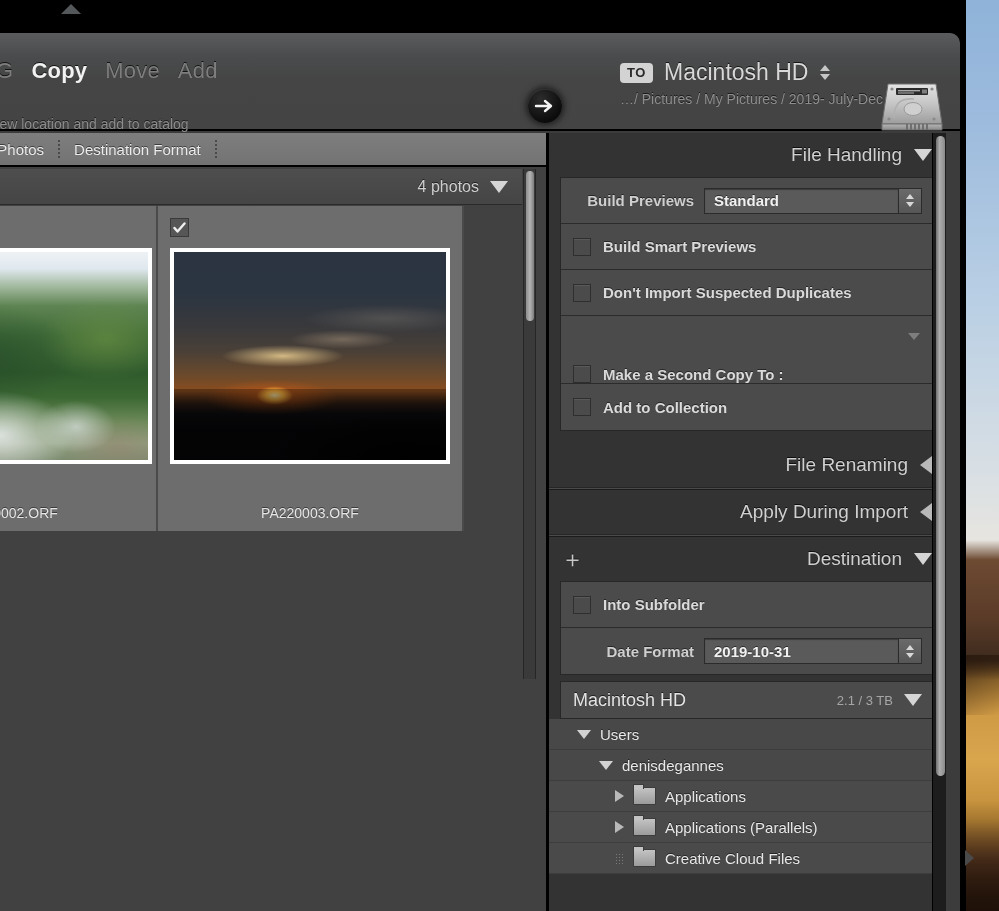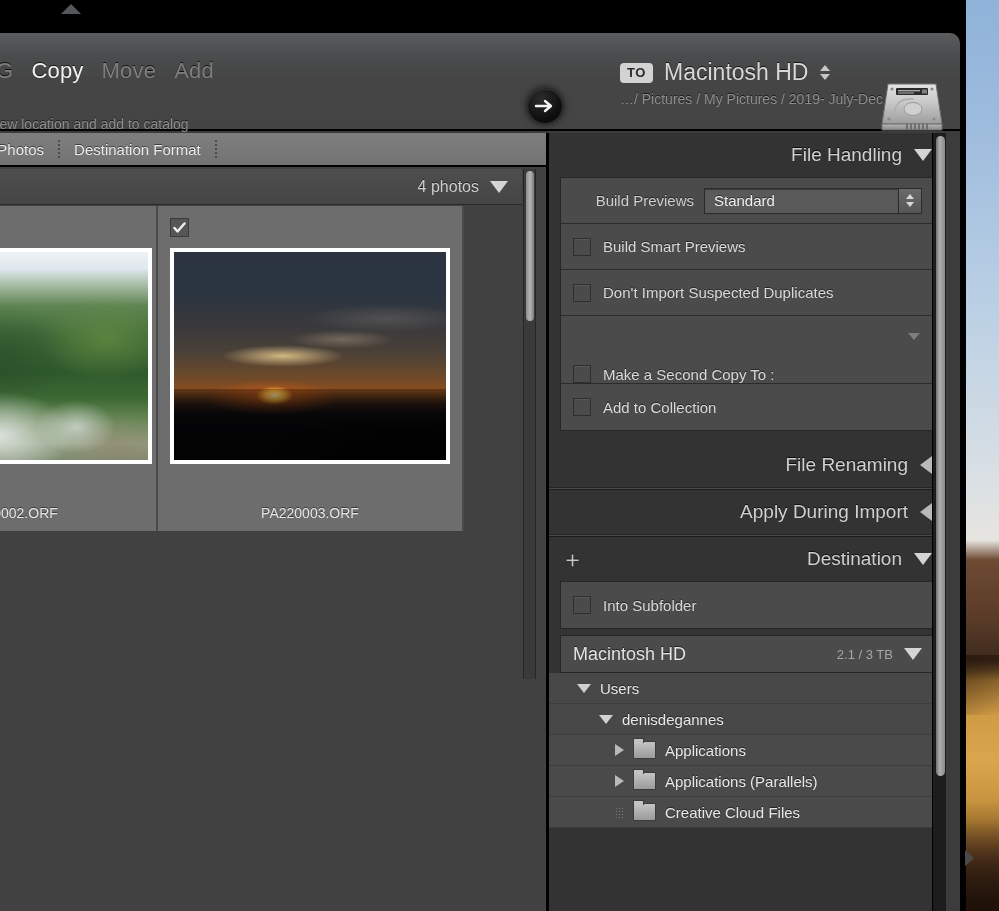--- a/index.html
+++ b/index.html
@@ -103,21 +103,21 @@
     display: flex;
     align-items: baseline;
     gap: 18px;
   }
   .mode-word {
     font-size: 22px;
     letter-spacing: .2px;
     text-shadow: 0 -1px 0 rgba(0,0,0,.75);
   }
   .mode-word.dim   { color: #7e7e7e; }
-  .mode-word.active{ color: #f2f2f2; font-weight: normal; }
+  .mode-word.active{ color: #f2f2f2; font-weight: bold; }
   #source-sub {
     position: absolute;
     left: 0; top: 58px;
     font-size: 14px;
     color: #8c8c8c;
     text-shadow: 0 -1px 0 rgba(0,0,0,.6);
     white-space: nowrap;
   }
   #arrow-btn {
     position: absolute;
@@ -366,20 +366,21 @@
     border: 1px solid #272727;
     background: #4b4b4b;
   }
   .row {
     display: flex; align-items: center;
     height: 46px;
     padding: 0 12px;
     border-bottom: 1px solid #2b2b2b;
     box-sizing: border-box;
     position: relative;
+    font-weight: bold;
   }
   .row:last-child { border-bottom: none; }
   .row.tall { height: 68px; align-items: flex-end; padding-top: 9px; }
   .row-label {
     font-size: 15px;
     color: #dadada;
     text-shadow: 0 -1px 0 rgba(0,0,0,.5);
     white-space: nowrap;
   }
   .row-label.right { margin-left: auto; margin-right: 10px; color: #cfcfcf; }
@@ -719,20 +720,30 @@
         <span class="plus-icon">＋</span>
         <span class="title">Destination</span>
         <span class="tri-down"></span>
       </div>
 
       <div class="group-box">
         <div class="row">
           <span class="checkbox"></span>
           <span class="row-label">Into Subfolder</span>
         </div>
+        <div class="row">
+          <span class="row-label right">Date Format</span>
+          <span class="combo">
+            <span class="field">2019-10-31</span>
+            <span class="stepper">
+                <i class="up"></i>
+                <i class="down"></i>
+              </span>
+          </span>
+        </div>
       </div>
 
       <div class="drive-row">
         <span class="drive-name">Macintosh HD</span>
         <span class="drive-space">2.1 / 3 TB</span>
         <span class="tri-down"></span>
       </div>
 
       <div>
         <div class="tree-row lvl0">

